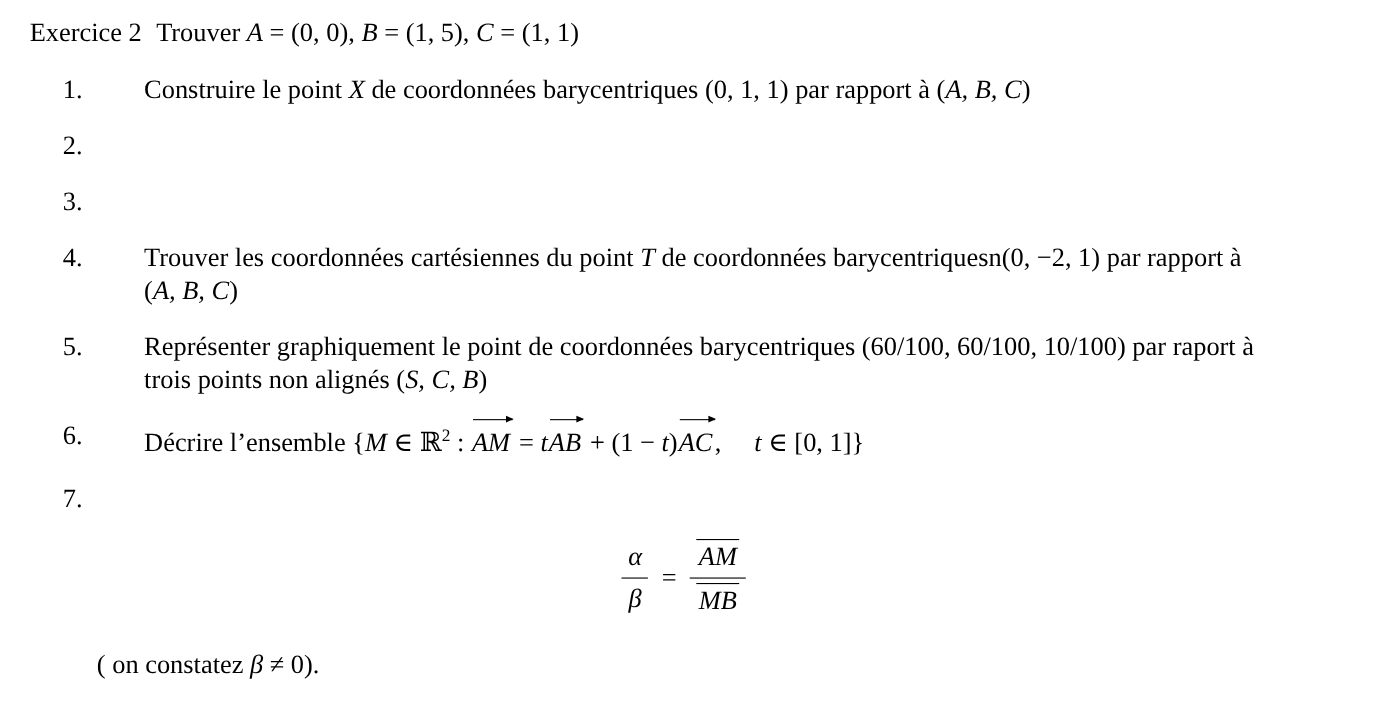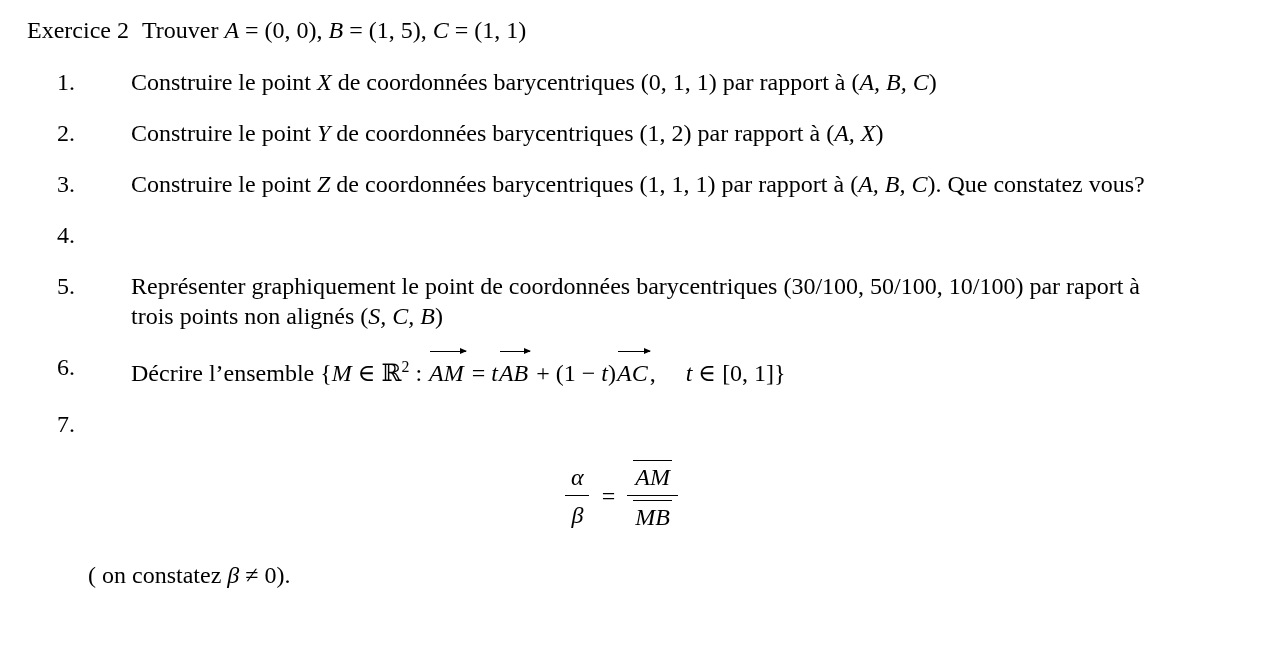--- a/index.html
+++ b/index.html
@@ -51,35 +51,34 @@
 
   <div class="list">
 
     <div class="item">
       <span class="num">1.</span>
       <div class="content"><span>Construire le point </span><span class="it">X</span><span> de coordonnées barycentriques (0, 1, 1) par rapport à (</span><span class="it">A, B, C</span><span>)</span></div>
     </div>
 
     <div class="item">
       <span class="num">2.</span>
-      <div class="content"><span>Construire le point </span><span class="it">Y</span><span> de coordonnées barycentriques (1, 2) par rapport à (</span><span class="it">A, X</span><span>)</span></div>
     </div>
 
     <div class="item">
       <span class="num">3.</span>
-      <div class="content"><span>Construire le point </span><span class="it">Z</span><span> de coordonnées barycentriques (1, 1, 1) par rapport à (</span><span class="it">A, B, C</span><span>). Que constatez vous?</span></div>
     </div>
 
     <div class="item">
       <span class="num">4.</span>
+      <div class="content"><span>Trouver les coordonnées cartésiennes du point </span><span class="it">T</span><span> de coordonnées barycentriquesn(0, −2, 1) par rapport à</span><br><span>(</span><span class="it">A, B, C</span><span>)</span></div>
     </div>
 
     <div class="item">
       <span class="num">5.</span>
-      <div class="content"><span>Représenter graphiquement le point de coordonnées barycentriques (30/100, 50/100, 10/100) par raport à</span><br><span>trois points non alignés (</span><span class="it">S, C, B</span><span>)</span></div>
+      <div class="content"><span>Représenter graphiquement le point de coordonnées barycentriques (60/100, 60/100, 10/100) par raport à</span><br><span>trois points non alignés (</span><span class="it">S, C, B</span><span>)</span></div>
     </div>
 
     <div class="item item-6">
       <span class="num">6.</span>
       <div class="content"><span>Décrire l’ensemble {</span><span class="it">M</span><span> ∈ </span><span class="bb">ℝ</span><span class="sup">2</span><span> : </span><span class="vec"><span class="vec-arrow"></span><span>AM</span></span><span> = </span><span class="it">t</span><span class="vec"><span class="vec-arrow"></span><span>AB</span></span><span> + (1 − </span><span class="it">t</span><span>)</span><span class="vec"><span class="vec-arrow"></span><span>AC</span></span><span>,</span><span class="quad"></span><span class="it">t</span><span> ∈ [0, 1]}</span></div>
     </div>
 
     <div class="item">
       <span class="num">7.</span>
     </div>

